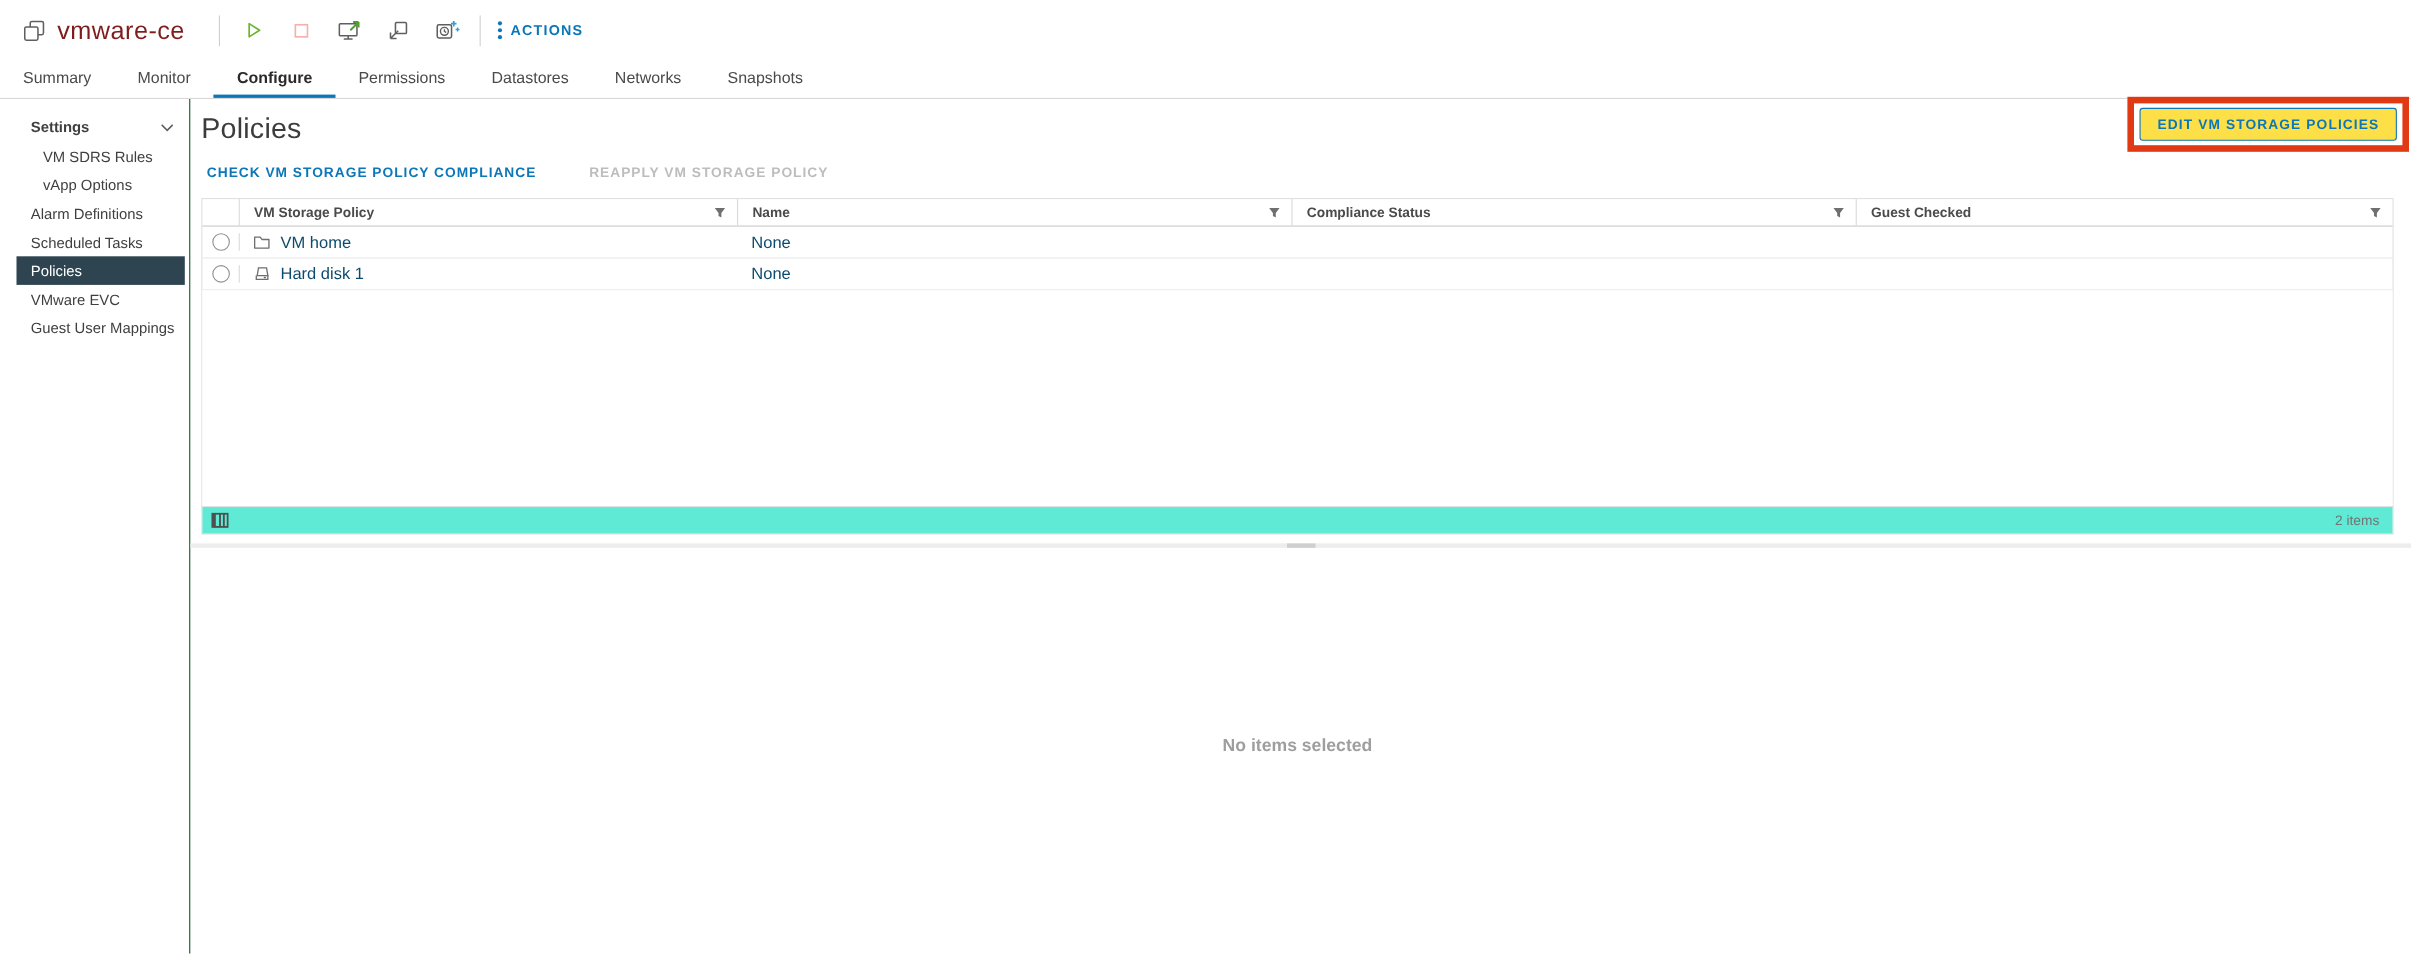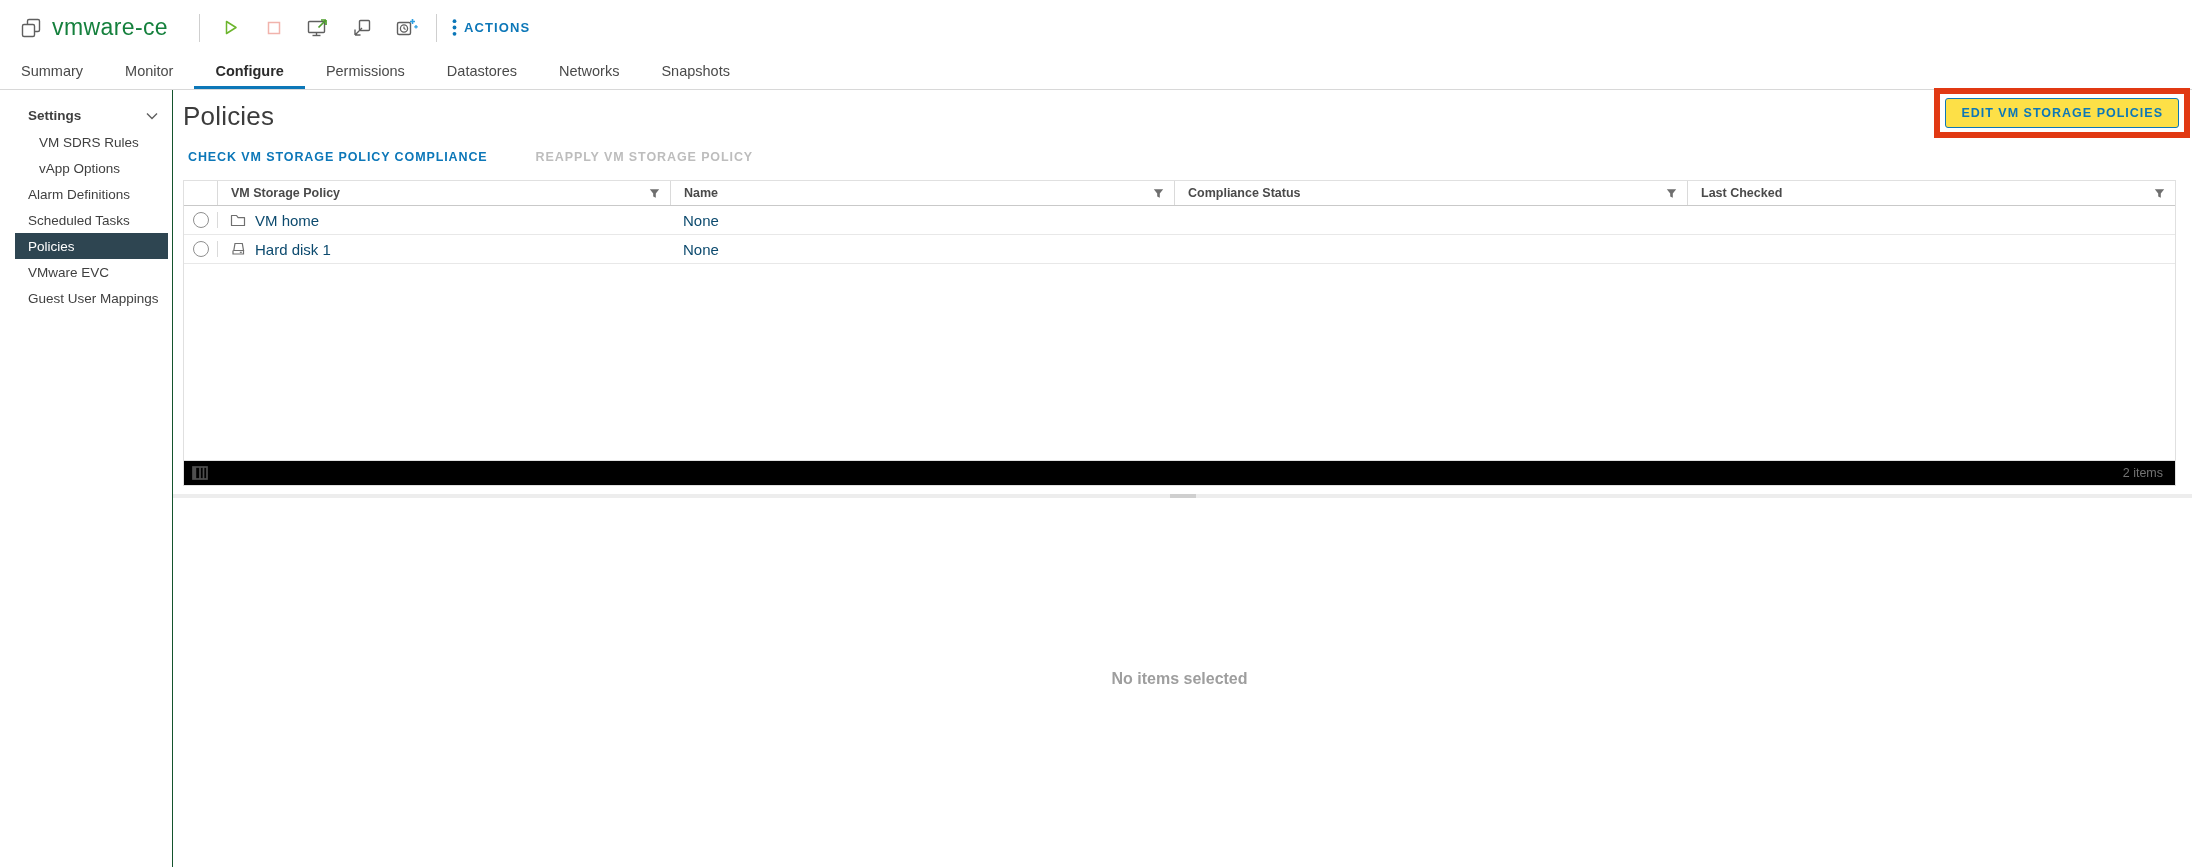--- a/index.html
+++ b/index.html
@@ -1,21 +1,21 @@
 <!DOCTYPE html>
 <html><head>
 <meta charset="utf-8">
 <style>
   * { box-sizing: border-box; margin: 0; padding: 0; }
   html,body { width:2192px; height:867px; background:#fff; overflow:hidden; }
   body { font-family:"Liberation Sans", sans-serif; color:#454545; }
 
   
   .vm-header { height:55px; display:flex; align-items:center; padding-left:20px; background:#fff; }
-  .vm-title { font-size:23px; font-weight:400; color:#15803d; letter-spacing:.4px; margin:0 16px 0 10px; }
+  .vm-title { font-size:23px; font-weight:400; color:#7f1d1d; letter-spacing:.4px; margin:0 16px 0 10px; }
   .tb-divider { width:1px; height:28px; background:#cfcfcf; margin:0 15px; }
   .tb-icons { display:flex; align-items:center; gap:14px; }
   .tb-btn { width:30px; height:26px; display:flex; align-items:center; justify-content:center; cursor:pointer; }
   .actions-btn { display:flex; align-items:center; gap:7px; color:var(--blue); font-size:13px; font-weight:700; letter-spacing:1.1px; cursor:pointer; }
 
   :root { --blue:#0c77b8; --green:#6cb52d; --pink:#f1b3ac; --icon:#5f5f5f;
           --navsel:#2e4551; --red:#e13913; }
 
   
   .tab-bar { display:flex; height:35px; border-bottom:1px solid #d8d8d8; padding-left:0; }
@@ -55,21 +55,21 @@
   .t-hcell { display:flex; align-items:center; justify-content:space-between; height:100%;
              padding:0 10px 0 13px; border-left:1px solid #dadada; }
   .t-hcell.nodiv { border-left:none; }
   .t-row { height:29px; border-bottom:1px solid #e8e8e8; font-size:15px; color:#0c4a6e; align-items:center; }
   .t-cell { display:flex; align-items:center; padding-left:13px; height:100%; }
   .name-cell { gap:9px; position:relative; }
   .name-cell::before { content:""; position:absolute; left:0; top:6px; bottom:6px; width:1px; background:#dadada; }
   .radio-cell { display:flex; align-items:center; justify-content:center; height:100%; }
   .radio { width:16px; height:16px; border:1px solid #8f8f8f; border-radius:50%; background:#fff; cursor:pointer; }
   .t-empty { height:196px; background:#fff; }
-  .t-footer { height:25px; background:#000000; border-top:1px solid #e0e0e0; display:flex;
+  .t-footer { height:25px; background:#5eead4; border-top:1px solid #e0e0e0; display:flex;
               align-items:center; justify-content:space-between; padding:0 12px 0 8px;
               font-size:12.5px; color:#737373; }
   .col-chooser { display:flex; align-items:center; cursor:pointer; }
 
   .splitter { margin:8px -16px 0 -10px; height:4px; background:#ededed; position:relative; cursor:row-resize; }
   .splitter-handle { position:absolute; left:50%; transform:translateX(-50%); top:0; width:26px; height:4px; background:#cfcfcf; }
 
   .empty-msg { text-align:center; margin-top:172px; font-size:16px; font-weight:600; color:#9e9e9e; }
 
   svg { display:block; }
@@ -203,21 +203,21 @@
         </div>
         <div class="t-hcell">
           <span>Compliance Status</span>
           <span>
             <svg width="11" height="11" viewBox="0 0 11 11">
                 <path d="M0.8 1.2 h9.4 L6.8 5.6 V9.8 L4.2 8.4 V5.6 Z" fill="#6f6f6f"></path>
               </svg>
           </span>
         </div>
         <div class="t-hcell">
-          <span>Last Checked</span>
+          <span>Guest Checked</span>
           <span>
             <svg width="11" height="11" viewBox="0 0 11 11">
                 <path d="M0.8 1.2 h9.4 L6.8 5.6 V9.8 L4.2 8.4 V5.6 Z" fill="#6f6f6f"></path>
               </svg>
           </span>
         </div>
       </div>
 
       <div class="gcols t-row">
         <div class="radio-cell">

